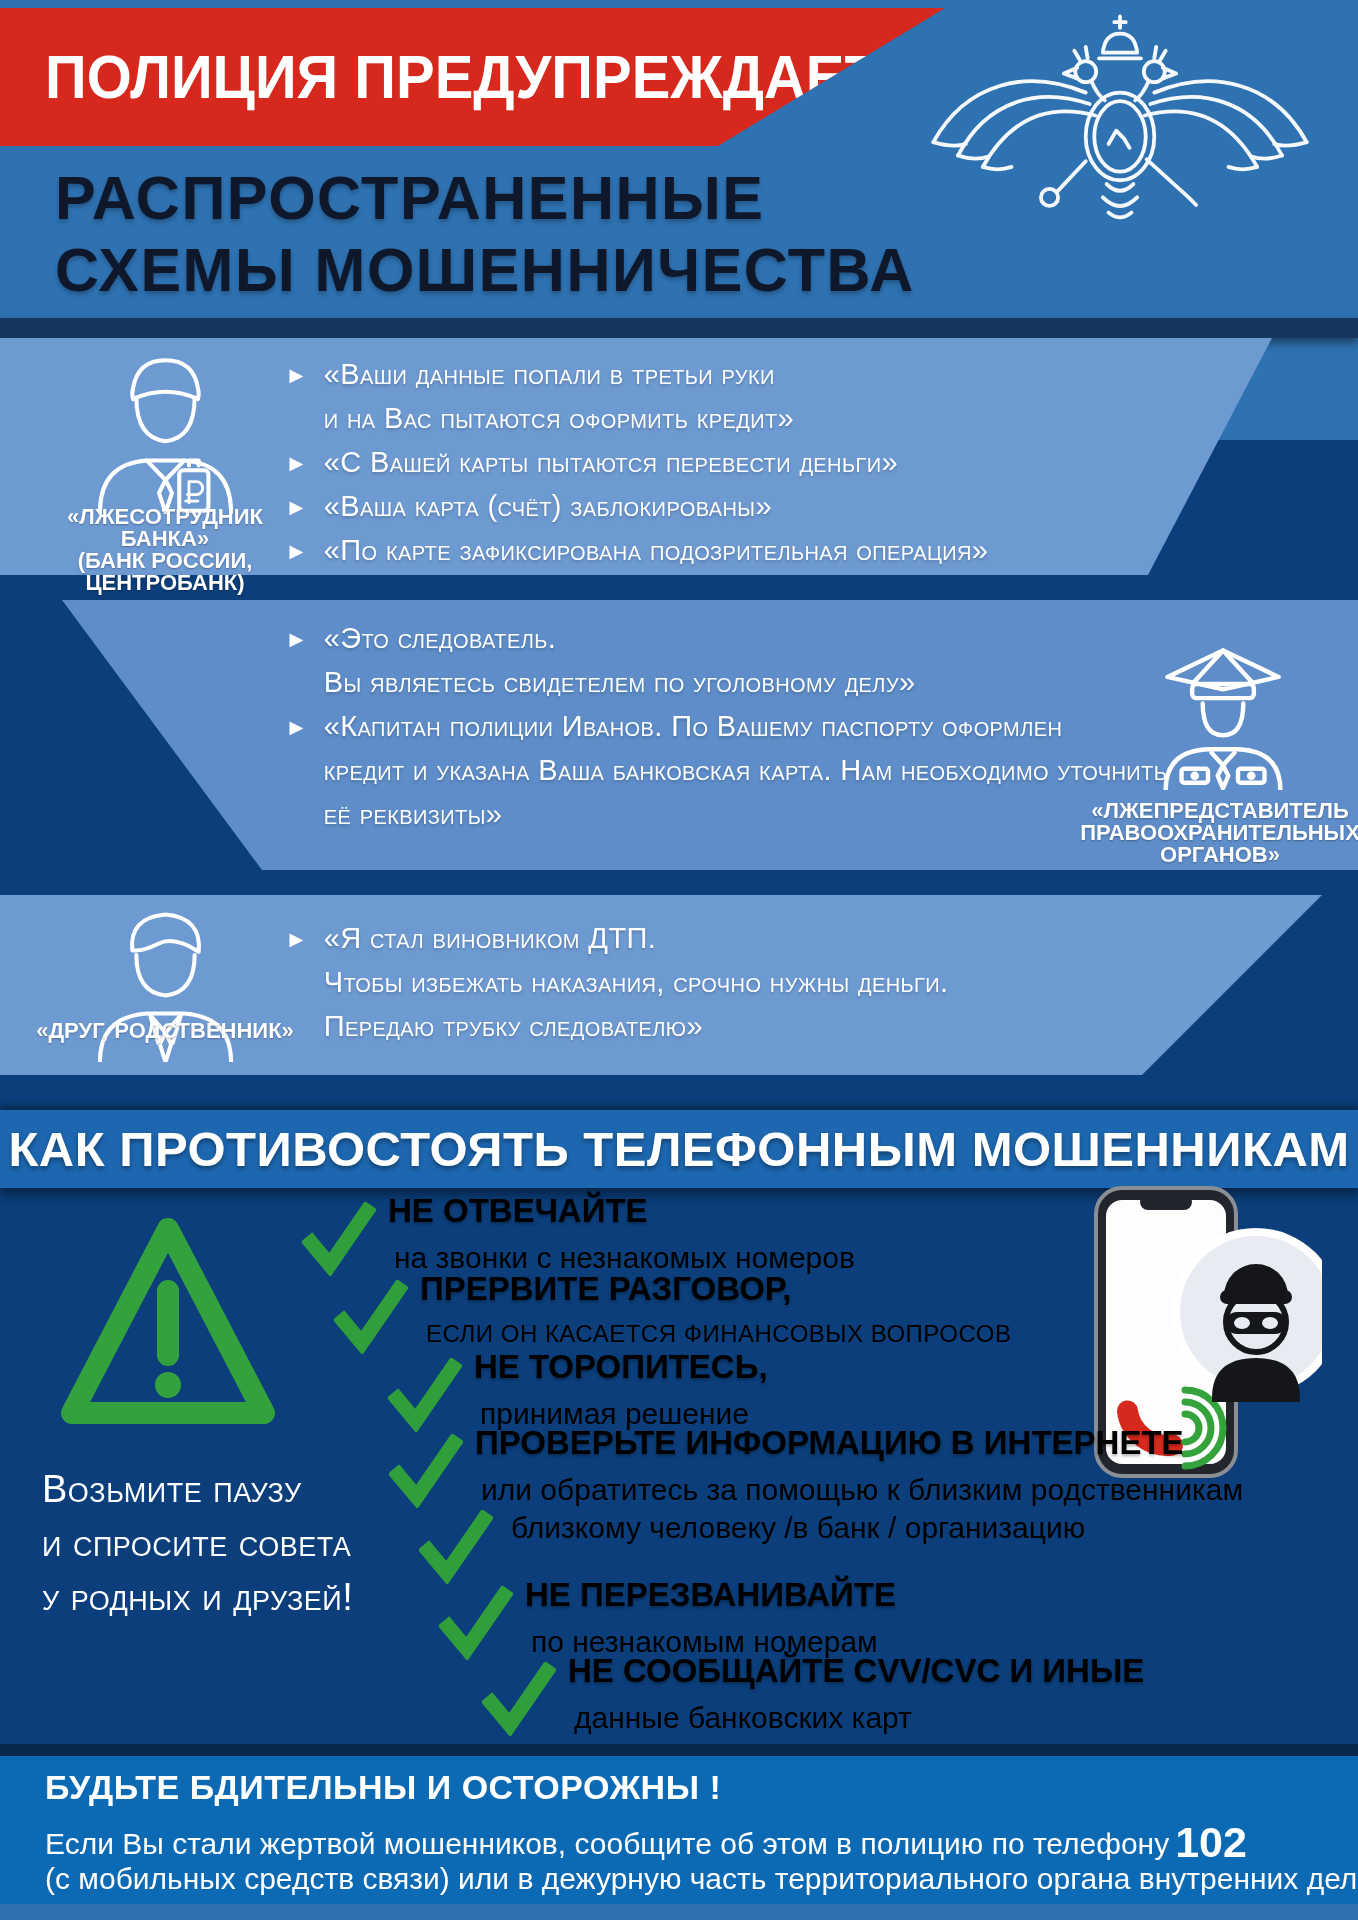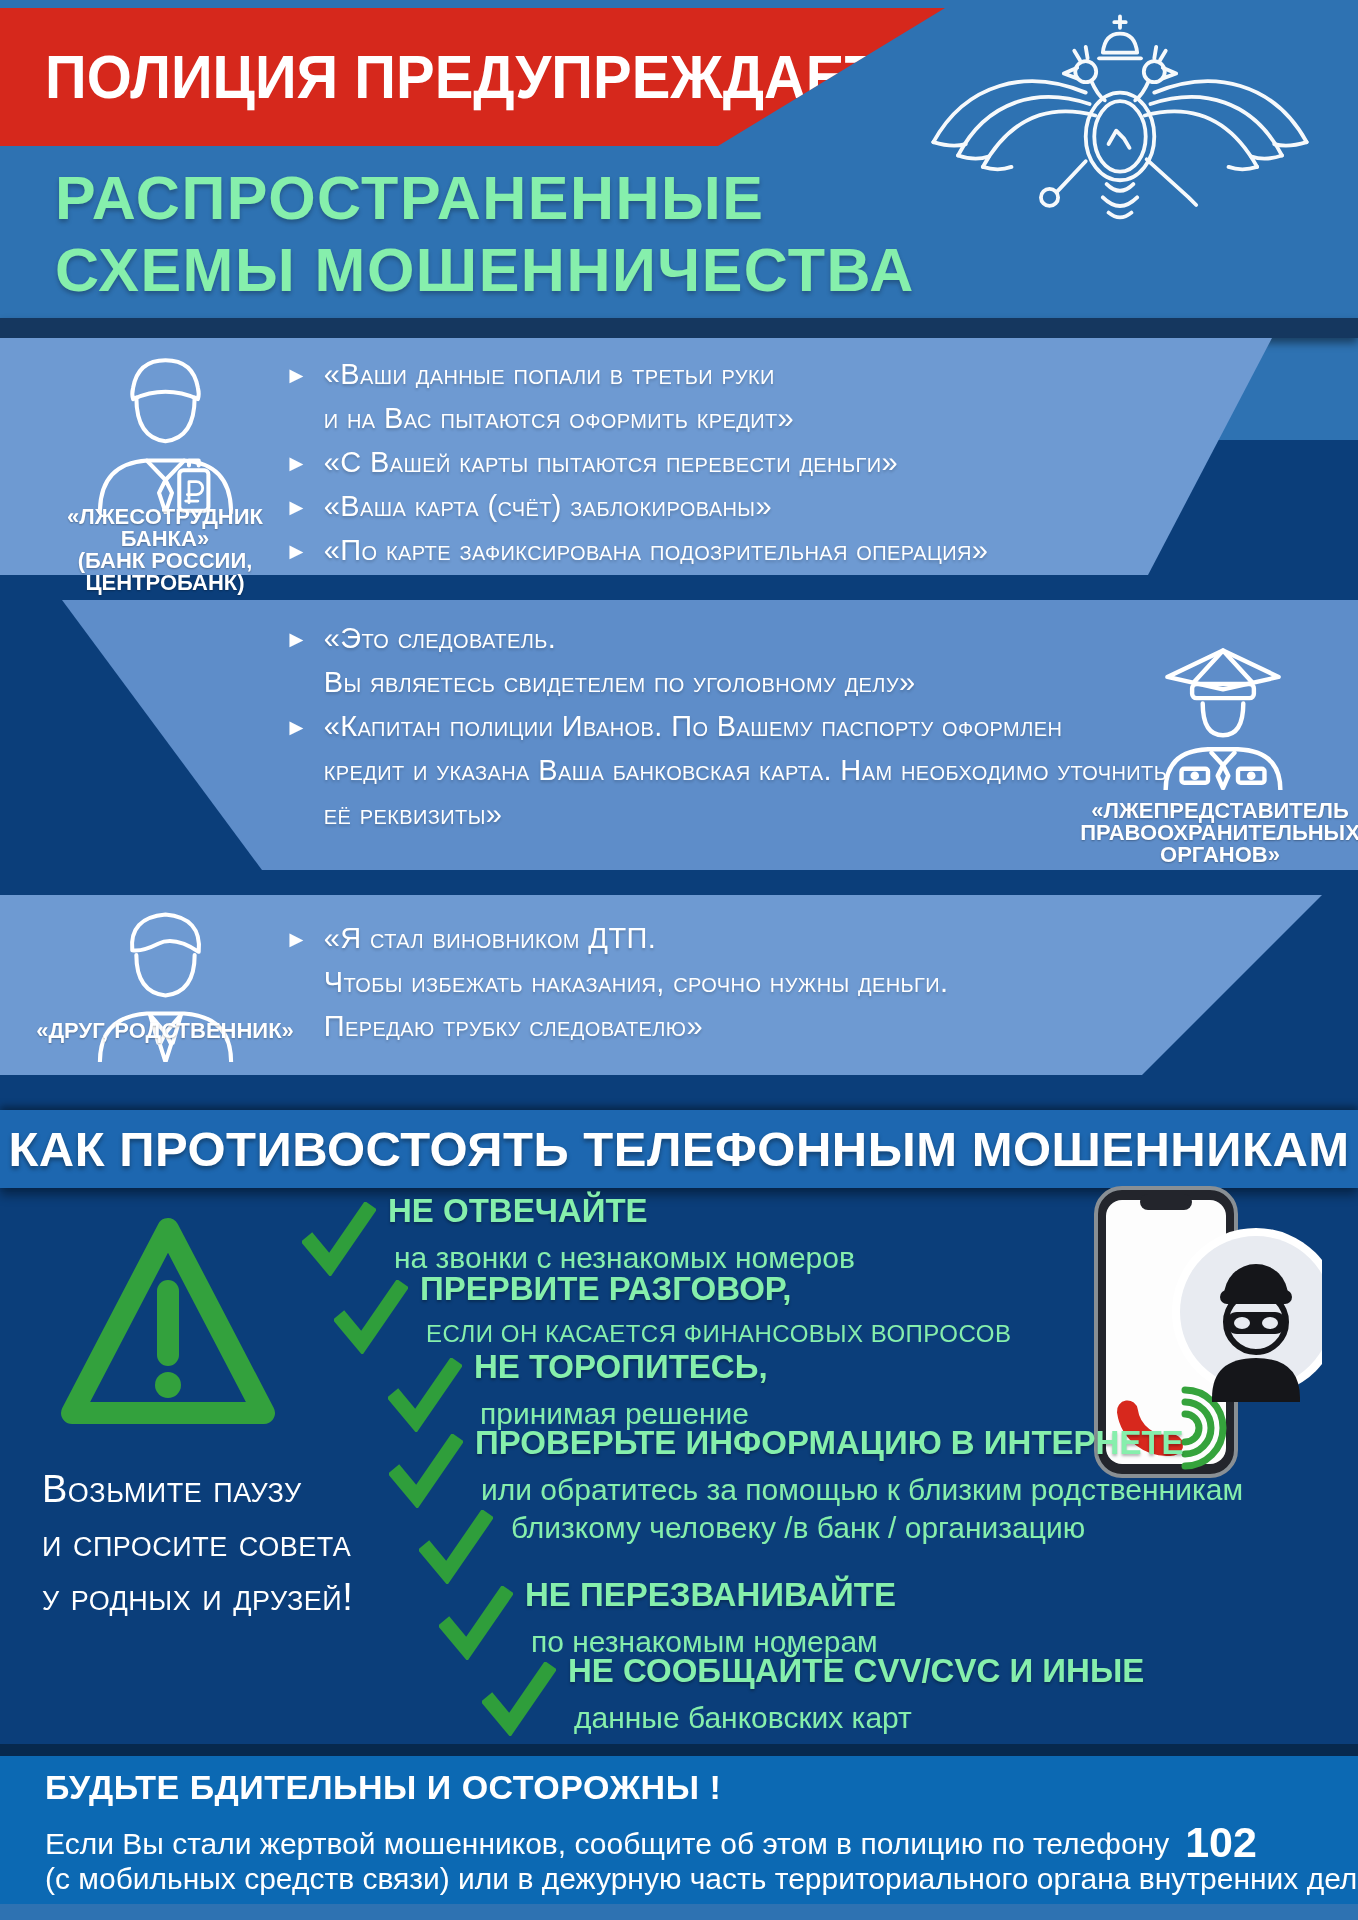--- a/index.html
+++ b/index.html
@@ -5,21 +5,21 @@
   html,body{margin:0;padding:0;background:#1a1a1a;}
   .poster{position:relative;width:1358px;height:1920px;background:#2e72b2;overflow:hidden;
           font-family:"Liberation Sans",sans-serif;}
   
   .red-banner{position:absolute;left:0;top:8px;width:100%;height:138px;background:#d6281c;
               clip-path:polygon(0 0,945px 0,718px 100%,0 100%);}
   .red-banner-text{position:absolute;left:45px;top:0;height:138px;line-height:138px;
                    color:#fff;font-size:61px;font-weight:bold;letter-spacing:0;
                    transform:scaleX(.95);transform-origin:left center;white-space:nowrap;}
   .eagle{position:absolute;left:920px;top:10px;width:400px;height:230px;}
-  .main-title{position:absolute;left:55px;top:162px;color:#86efac;font-size:61px;
+  .main-title{position:absolute;left:55px;top:162px;color:#0f172a;font-size:61px;
               font-weight:bold;line-height:72px;letter-spacing:1.5px;
               text-shadow:0 3px 4px rgba(0,0,0,.25);white-space:nowrap;}
   
   .dark-bar{position:absolute;left:0;top:318px;width:100%;height:20px;background:#15375f;
             box-shadow:0 5px 9px rgba(0,0,0,.45);}
   .navy-panel{position:absolute;left:0;top:440px;width:100%;height:1304px;background:#0b3e7a;}
   .band{position:absolute;left:0;width:100%;}
   .band1{top:338px;height:237px;background:#6e9ad2;
          clip-path:polygon(0 0,1272px 0,1148px 100%,0 100%);}
   .band2{top:600px;height:270px;background:#5e8dc9;
@@ -44,40 +44,40 @@
                 text-align:center;line-height:22px;text-shadow:0 1px 2px rgba(0,0,0,.3);}
   .cap1{left:30px;top:506px;width:270px;}
   .cap2{left:1070px;top:800px;width:300px;}
   .cap3{left:30px;top:1020px;width:270px;}
   
   .counter-band{position:absolute;left:0;top:1110px;width:100%;height:78px;background:#1d67b0;
                 box-shadow:0 -4px 7px rgba(0,0,0,.35),0 7px 10px rgba(0,0,0,.4);}
   .counter-title{width:100%;text-align:center;line-height:78px;color:#fff;font-size:49px;
                  font-weight:bold;letter-spacing:.5px;text-shadow:0 3px 4px rgba(0,0,0,.35);
                  white-space:nowrap;}
-  .ci{position:absolute;color:#86efac;}
+  .ci{position:absolute;color:#000000;}
   .ci .head{font-size:33px;font-weight:bold;white-space:nowrap;text-shadow:0 2px 3px rgba(0,0,0,.3);}
   .ci .tail{font-size:30px;margin-top:11px;margin-left:6px;white-space:nowrap;}
   .ci .tail.caps{font-size:24px;letter-spacing:.5px;margin-top:12px;}
   .ci .check{position:absolute;left:-86px;top:10px;width:74px;height:74px;}
   .ci1{left:388px;top:1192px;} .ci2{left:420px;top:1270px;} .ci3{left:450px;top:1348px;margin-left:24px;}
   .ci4{left:475px;top:1424px;} .ci5{left:505px;top:1500px;} .ci6{left:525px;top:1576px;}
   .ci7{left:568px;top:1652px;}
   .warn-triangle{position:absolute;left:48px;top:1205px;width:240px;height:240px;}
   .pause-note{position:absolute;left:42px;top:1462px;color:#fff;font-size:38px;
               line-height:54px;font-variant-caps:small-caps;letter-spacing:.5px;white-space:nowrap;}
   .phone-art{position:absolute;left:1078px;top:1182px;width:244px;height:300px;}
   
   .footer-divider{position:absolute;left:0;top:1744px;width:100%;height:12px;background:#07294e;}
   .footer{position:absolute;left:0;top:1756px;width:100%;height:148px;background:#0c69b3;
           color:#fff;text-decoration:underline;}
   .footer-title{position:absolute;left:45px;top:12px;font-size:34px;font-weight:bold;
                 letter-spacing:.5px;white-space:nowrap;}
   .footer-line1{position:absolute;left:45px;top:62px;font-size:30px;white-space:nowrap;}
-  .footer-phone{font-size:43px;font-weight:bold;vertical-align:-3px;margin-left:16px;}
+  .footer-phone{font-size:43px;font-weight:bold;vertical-align:-3px;margin-left:6px;}
   .footer-line2{position:absolute;left:45px;top:106px;font-size:30px;white-space:nowrap;}
 </style>
 </head>
 <body>
 
 <div class="poster">
 
   <div class="red-banner">
     <div class="red-banner-text">ПОЛИЦИЯ ПРЕДУПРЕЖДАЕТ!</div>
   </div>

